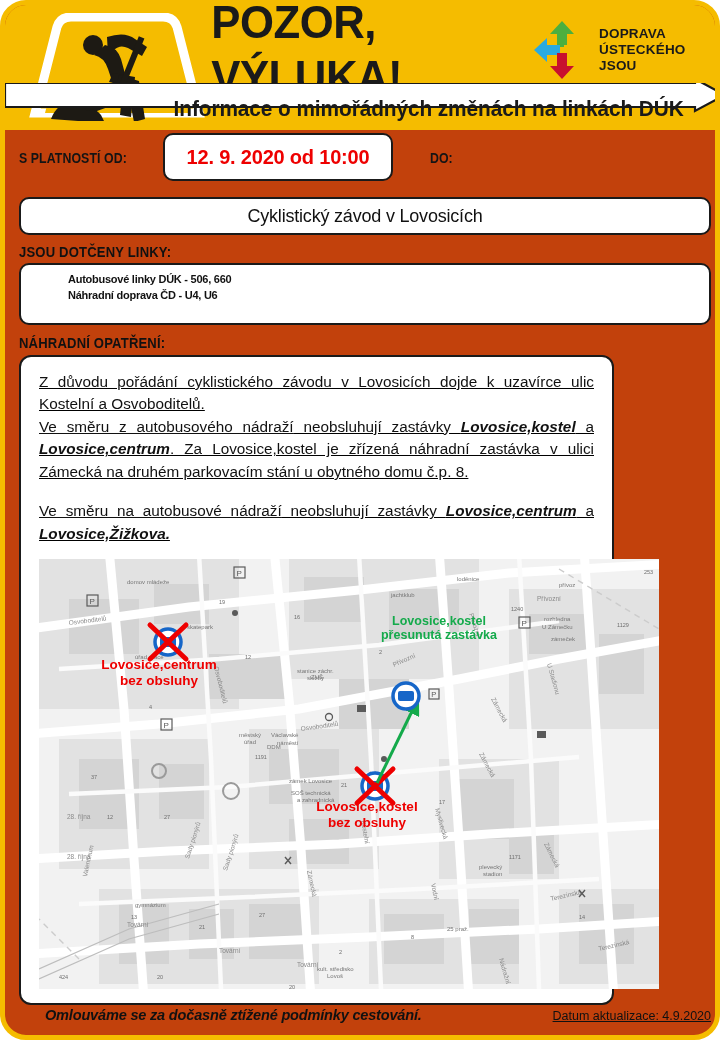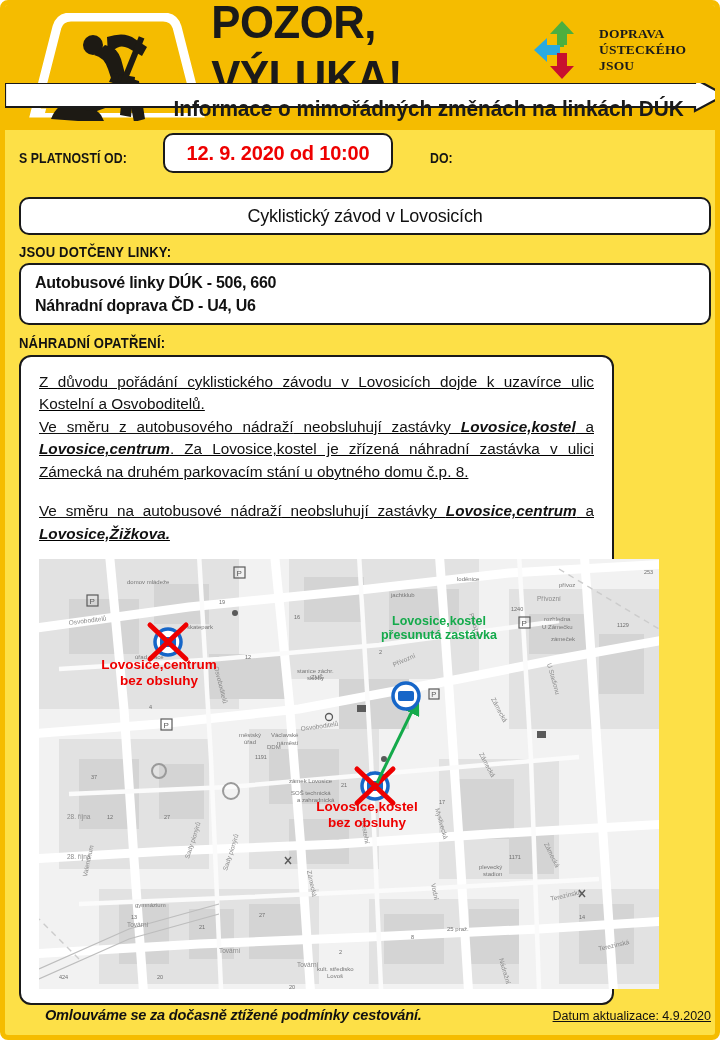--- a/index.html
+++ b/index.html
@@ -4,23 +4,23 @@
 <style>
   * { box-sizing: border-box; margin: 0; padding: 0; }
   html, body {
     width: 720px; height: 1040px;
     font-family: "Liberation Sans", sans-serif;
     background: #ffffff;
   }
   #poster {
     position: relative;
     width: 720px; height: 1040px;
-    background: #fde047;
+    background: #c2410c;
     border: 5px solid #F5BC00;
-    border-radius: 8px;
+    border-radius: 26px;
     overflow: hidden;
   }
 
   
   .header {
     position: relative;
     height: 125px;
     background: #F5BC00;
   }
   .worker-sign {
@@ -37,21 +37,21 @@
     font-weight: bold;
     font-size: 47px;
     letter-spacing: -0.5px;
     color: #1a1a1a;
     transform: scaleX(0.93);
   }
   .duk-logo {
     position: absolute;
     left: 528px; top: 12px;
     width: 185px; height: 66px;
-    display: flex; align-items: center; gap: 8px; font-family: Liberation Serif, serif;
+    display: flex; align-items: center; gap: 8px;
   }
   .duk-arrows { width: 58px; height: 60px; flex: 0 0 58px; }
   .duk-text {
     font-size: 13.5px; font-weight: bold; line-height: 1.18;
     color: #1a1a1a; letter-spacing: 0.2px;
   }
   .arrow-band {
     position: absolute;
     left: 0; top: 78px; width: 720px; height: 47px;
   }
@@ -80,21 +80,21 @@
     transform: scaleX(0.88); transform-origin: left center;
     letter-spacing: 0.1px;
   }
   .lbl-do {
     position: absolute; left: 425px; top: 18px;
     font-size: 14px; font-weight: bold; color: #141414;
     transform: scaleX(0.88); transform-origin: left center;
   }
   .date-box {
     position: absolute; top: 1px;
-    height: 40px;
+    height: 48px;
     background: #fff;
     border: 2px solid #1a1a1a;
     border-radius: 10px;
     display: flex; align-items: center; justify-content: center;
     color: #ee0000; font-size: 20px; font-weight: bold;
     letter-spacing: -0.2px;
   }
   .date-from { left: 158px; width: 230px; }
   .date-to   { left: 463px; width: 237px; }
 
@@ -124,22 +124,22 @@
   .lines-box {
     position: absolute;
     left: 14px; top: 258px;
     width: 692px; height: 62px;
     background: #fff;
     border: 2px solid #1a1a1a;
     border-radius: 10px;
     padding: 7px 0 0 14px;
   }
   .lines-box div {
-    font-size: 16px; font-weight: bold; color: #111;
-    line-height: 1.42; letter-spacing: -0.25px;
+    font-size: 11px; font-weight: bold; color: #111;
+    line-height: 1.42; letter-spacing: -0.25px; margin-left: 33px;
   }
 
   
   .main-panel {
     position: absolute;
     left: 14px; top: 350px;
     width: 595px; height: 650px;
     background: #fff;
     border: 2px solid #1a1a1a;
     border-radius: 12px;

